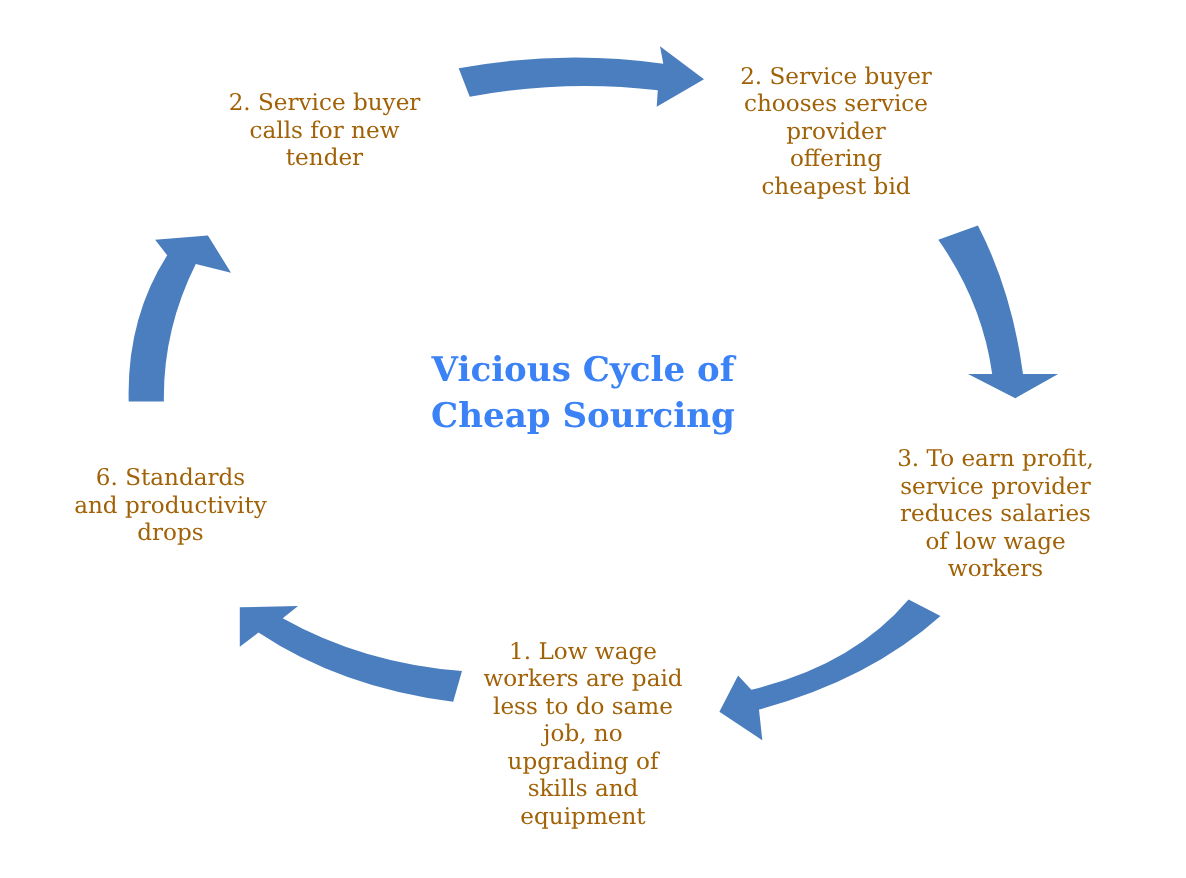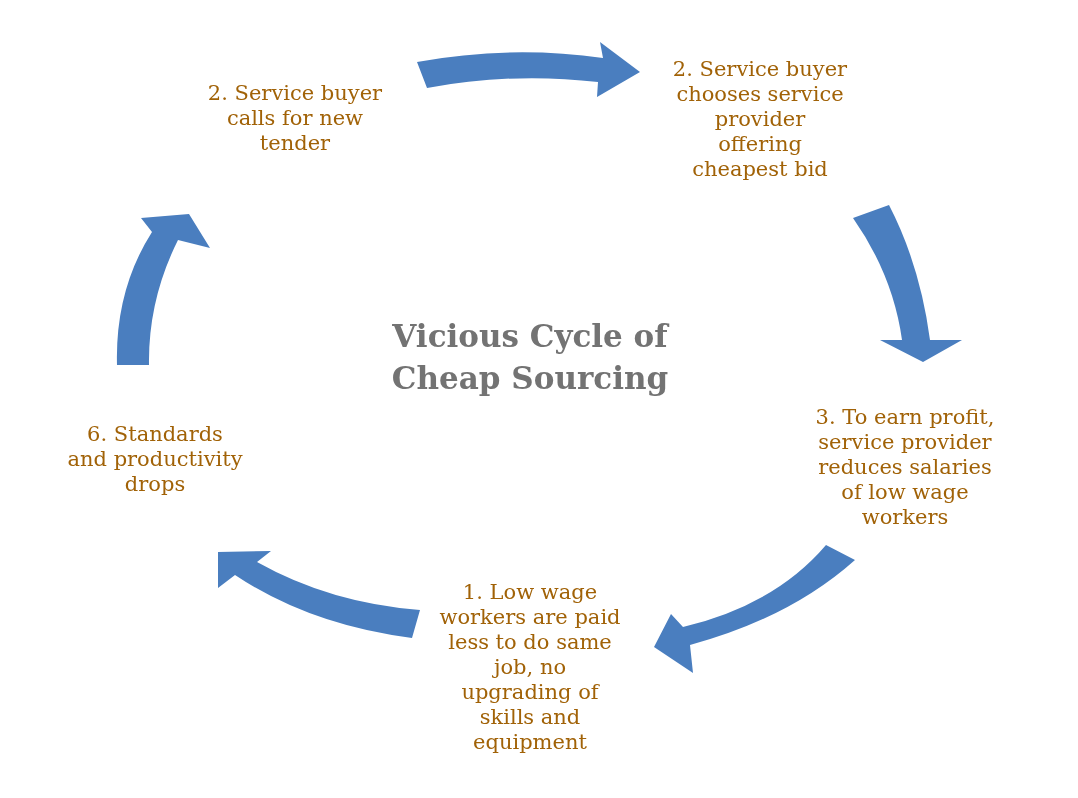--- a/index.html
+++ b/index.html
@@ -20,21 +20,21 @@
       line-height: 25px;
       white-space: pre-line;
       color: #a16207;
     }
     .title {
       position: absolute;
       text-align: center;
       font-weight: bold;
       font-size: 31px;
       line-height: 42px;
-      color: #737373;
+      color: #3b82f6;
       white-space: pre-line;
     }
   </style>
 </head>
 <body>
 
 <div id="canvas">
 
   <svg class="arrows" viewBox="0 0 1078 798">
 

